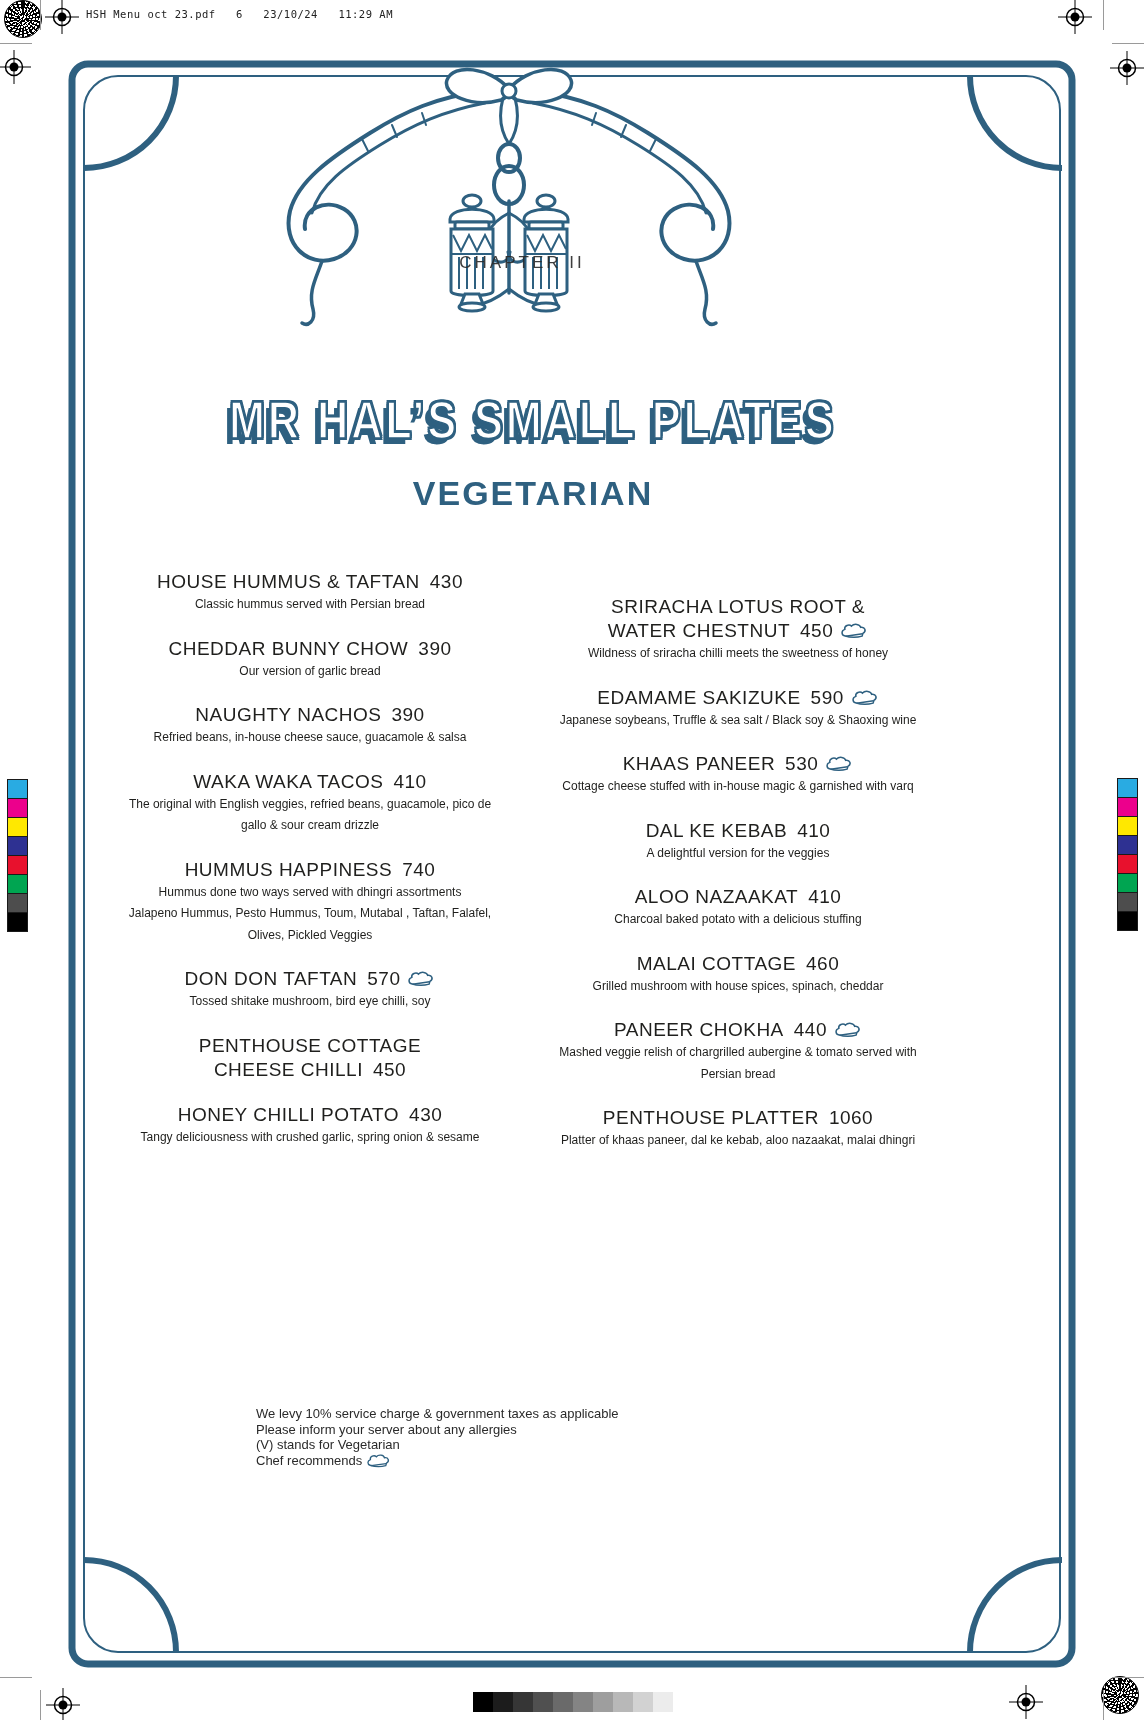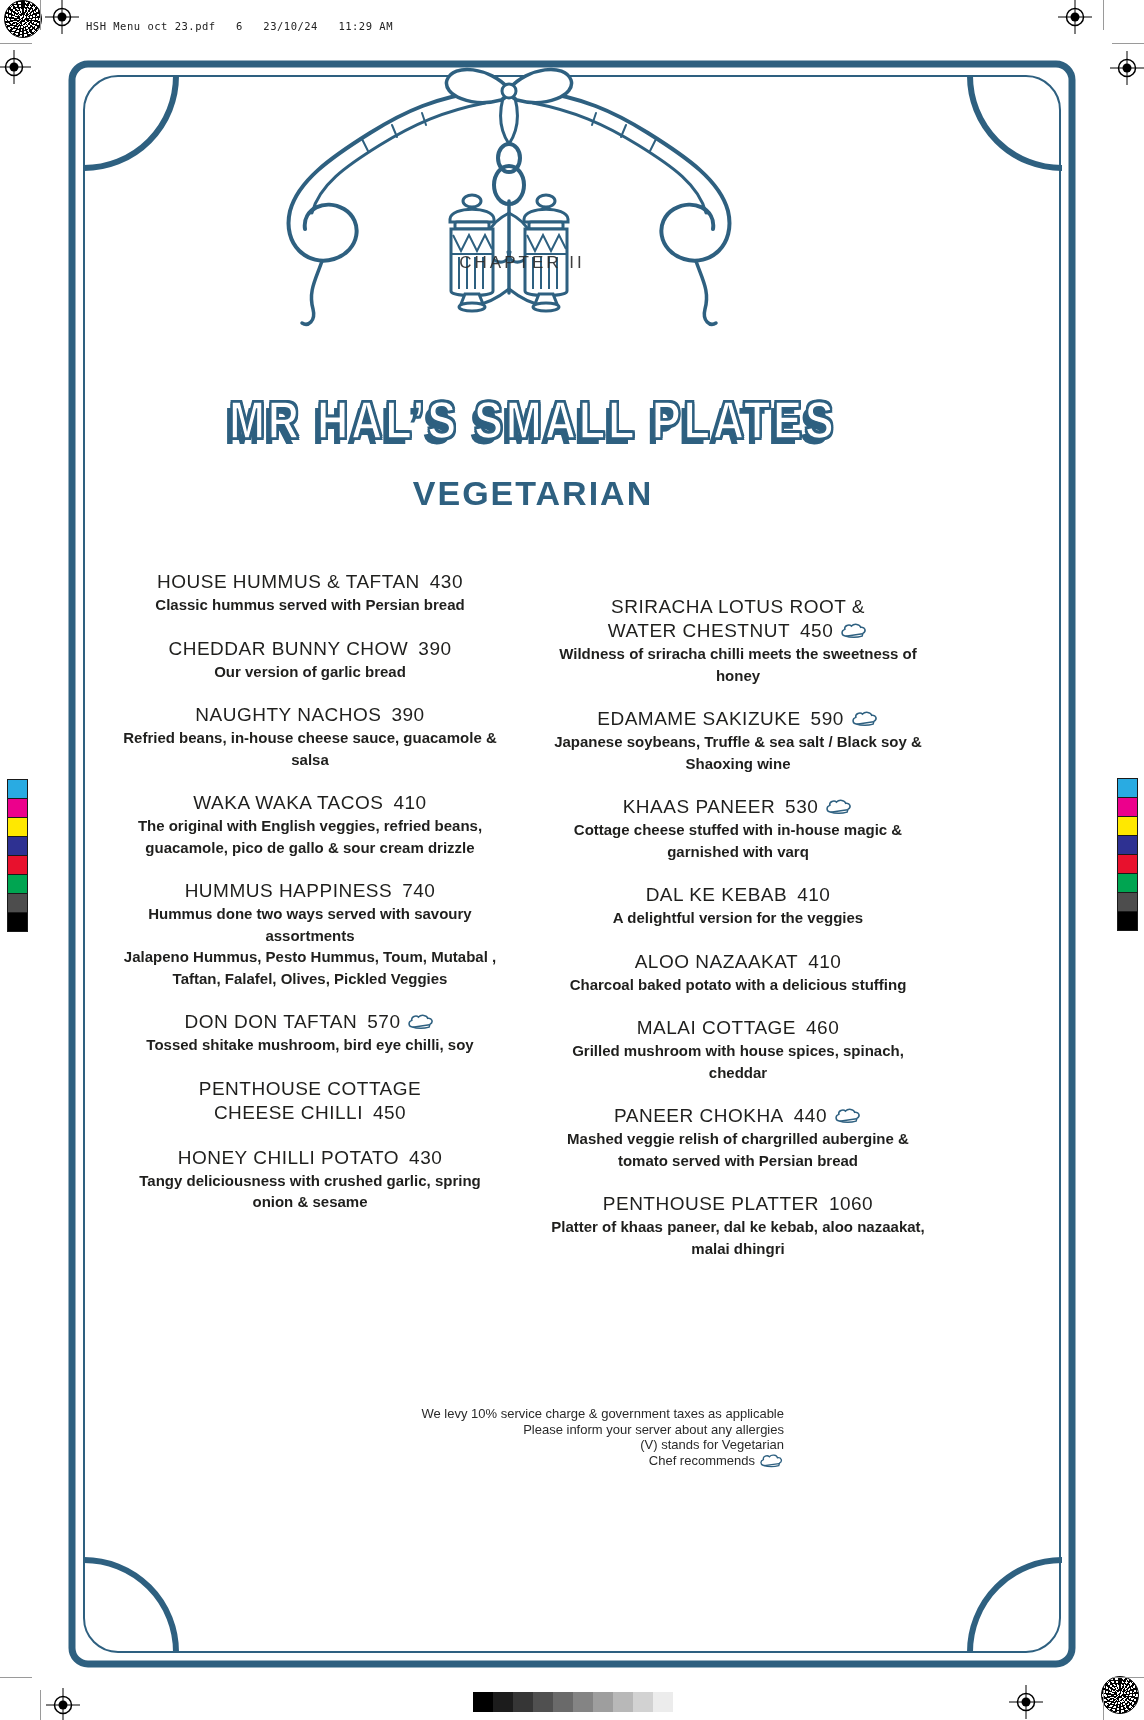--- a/index.html
+++ b/index.html
@@ -3,21 +3,21 @@
 <meta charset="utf-8">
 <style>
   :root{ --accent:#2e6080; --ink:#1f1f1d; }
   html,body{margin:0;padding:0;}
   body{
     width:1144px;height:1720px;position:relative;background:#ffffff;
     font-family:"Liberation Sans",sans-serif;color:var(--ink);overflow:hidden;
   }
   
   .print-header{
-    position:absolute;left:86px;top:20px;
+    position:absolute;left:86px;top:8px;
     font-family:"DejaVu Sans Mono",monospace;font-size:10.5px;color:#222;
     letter-spacing:.5px;white-space:pre;text-align:center;
   }
   .noise-dot{
     position:absolute;width:36px;height:36px;border-radius:50%;
     border:1px solid #000;
     background:
       repeating-radial-gradient(circle at 35% 35%, #000 0 1px, transparent 1px 3px),
       repeating-conic-gradient(#000 0 7deg, #fff 7deg 16deg);
   }
@@ -56,25 +56,25 @@
   
   .col{position:absolute;text-align:center;}
   .col-left{left:122px;top:570px;width:376px;}
   .col-right{left:546px;top:595px;width:384px;}
   .menu-item{margin-bottom:21px;}
   .item-name{
     font-size:19px;letter-spacing:.5px;line-height:24px;color:var(--ink);
     white-space:pre-line;
   }
   .price{margin-left:10px;}
-  .item-desc{font-size:15px;line-height:21.5px;color:var(--ink);font-weight:bold;}
+  .item-desc{font-size:12px;line-height:21.5px;color:var(--ink);}
   .hat{vertical-align:-3px;margin-left:8px;}
   
   .footer{
-    position:absolute;left:256px;top:1406px;width:528px;text-align:right;
+    position:absolute;left:256px;top:1406px;width:528px;text-align:left;
     font-size:13px;line-height:15.5px;color:#2a2a2a;
   }
   .footer .hat{vertical-align:-4px;margin-left:5px;}
 </style>
 </head>
 <body>
 
 <div class="print-header">HSH Menu oct 23.pdf   6   23/10/24   11:29 AM</div>
 
 <div class="noise-dot" style="left:4px;top:0px"></div>
@@ -210,21 +210,21 @@
     <div class="menu-item">
       <div class="item-name"><span>NAUGHTY NACHOS</span><span class="price">390</span></div>
       <div class="item-desc">Refried beans, in-house cheese sauce, guacamole &amp; salsa</div>
     </div>
     <div class="menu-item">
       <div class="item-name"><span>WAKA WAKA TACOS</span><span class="price">410</span></div>
       <div class="item-desc">The original with English veggies, refried beans, guacamole, pico de gallo &amp; sour cream drizzle</div>
     </div>
     <div class="menu-item">
       <div class="item-name"><span>HUMMUS HAPPINESS</span><span class="price">740</span></div>
-      <div class="item-desc">Hummus done two ways served with savoury assortments</div>
+      <div class="item-desc">Hummus done two ways served with dhingri assortments</div>
       <div class="item-desc">Jalapeno Hummus, Pesto Hummus, Toum, Mutabal , Taftan, Falafel, Olives, Pickled Veggies</div>
     </div>
     <div class="menu-item">
       <div class="item-name"><span>DON DON TAFTAN</span><span class="price">570</span><svg class="hat" width="27" height="17" viewBox="0 0 32 20">
           <path d="M4 15 C0.5 14 0 9 4.5 7.5 C3.5 3 9.5 0.8 12.5 3.6 C15.5 0.2 22.5 1.2 23.3 5 C28.5 4.2 30.5 9.5 26 12.2 L25 15.5 C18 17.5 10 17 4 15 Z" fill="#fff" stroke="#2e6080" stroke-width="1.8"></path>
           <path d="M5.5 15.5 L25.5 12.8" stroke="#2e6080" stroke-width="1.8" fill="none"></path>
         </svg></div>
       <div class="item-desc">Tossed shitake mushroom, bird eye chilli, soy</div>
     </div>
     <div class="menu-item">

